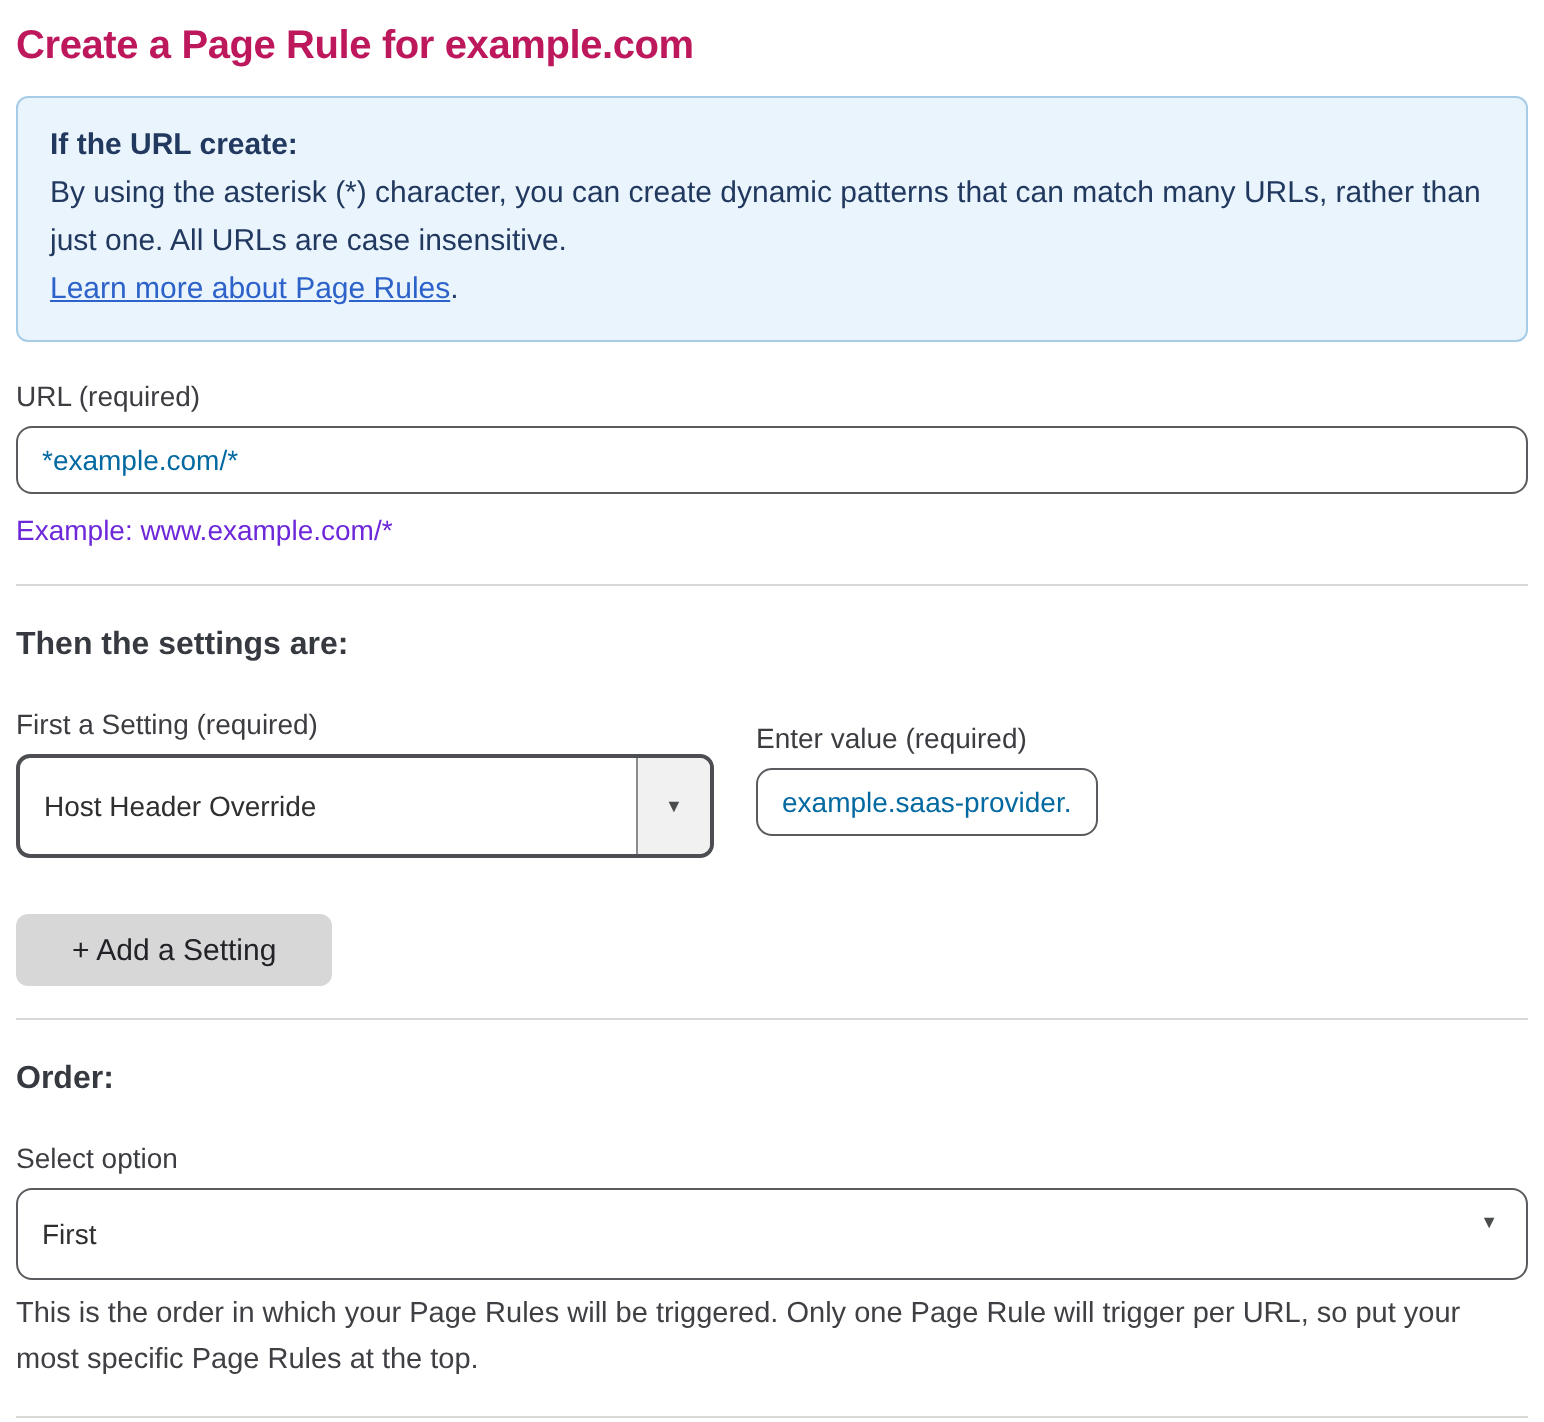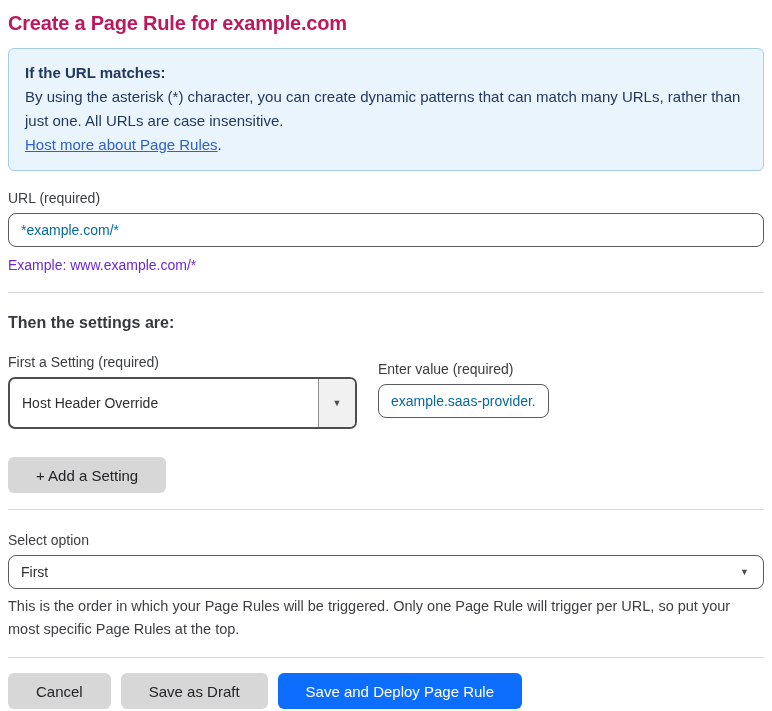--- a/index.html
+++ b/index.html
@@ -61,40 +61,40 @@
     font-size:15px;font-family:"Liberation Sans","DejaVu Sans",sans-serif;
     cursor:pointer;
   }
   .btn-gray{background:#d7d7d8;color:#222326;}
   .btn-blue{background:#0d6efd;color:#ffffff;}
   .add-setting-btn{margin-top:28px;}
   
   .order-group{margin-top:22px;}
   .select-box{
     box-sizing:border-box;position:relative;display:flex;align-items:center;
-    width:100%;height:34px;border:1px solid #595b5e;border-radius:8px;
+    width:100%;height:46px;border:1px solid #595b5e;border-radius:8px;
     background:#fff;padding:0 34px 0 12px;font-size:14px;color:#2f2f2f;
     cursor:pointer;
   }
   .select-box .arrow-glyph{position:absolute;right:14px;top:12px;}
   .order-helper{font-size:14.5px;color:#3f4043;line-height:23px;margin:6px 0 0;}
   
   .footer-actions{display:flex;gap:10px;margin-top:15px;}
 </style>
 </head>
 <body>
 
 <div class="page">
 
   <h1 class="page-title">Create a Page Rule for example.com</h1>
 
   <div class="info-box">
-    <p class="info-heading">If the URL matches:</p>
+    <p class="info-heading">If the URL create:</p>
     <p>By using the asterisk (*) character, you can create dynamic patterns that can match many URLs, rather than just one. All URLs are case insensitive.</p>
-    <p><span class="info-link">Host more about Page Rules</span><span class="info-link-suffix">.</span></p>
+    <p><span class="info-link">Learn more about Page Rules</span><span class="info-link-suffix">.</span></p>
   </div>
 
   <div class="url-group">
     <label class="field-label">URL (required)</label>
     <input class="text-input" type="text" value="*example.com/*" style="">
     <p class="helper-text">Example: www.example.com/*</p>
   </div>
 
   <hr class="divider">
 
@@ -113,20 +113,21 @@
     <div class="value-col">
       <label class="field-label">Enter value (required)</label>
       <input class="text-input" type="text" value="example.saas-provider.com" style="">
     </div>
   </div>
 
   <button class="btn btn-gray add-setting-btn">+ Add a Setting</button>
 
   <hr class="divider">
 
+  <h2 class="section-heading">Order:</h2>
 
   <div class="order-group">
     <label class="field-label">Select option</label>
     <div class="select-box">
       <span>First</span>
       <span class="arrow-glyph">▼</span>
     </div>
     <p class="order-helper">This is the order in which your Page Rules will be triggered. Only one Page Rule will trigger per URL, so put your most specific Page Rules at the top.</p>
   </div>
 

